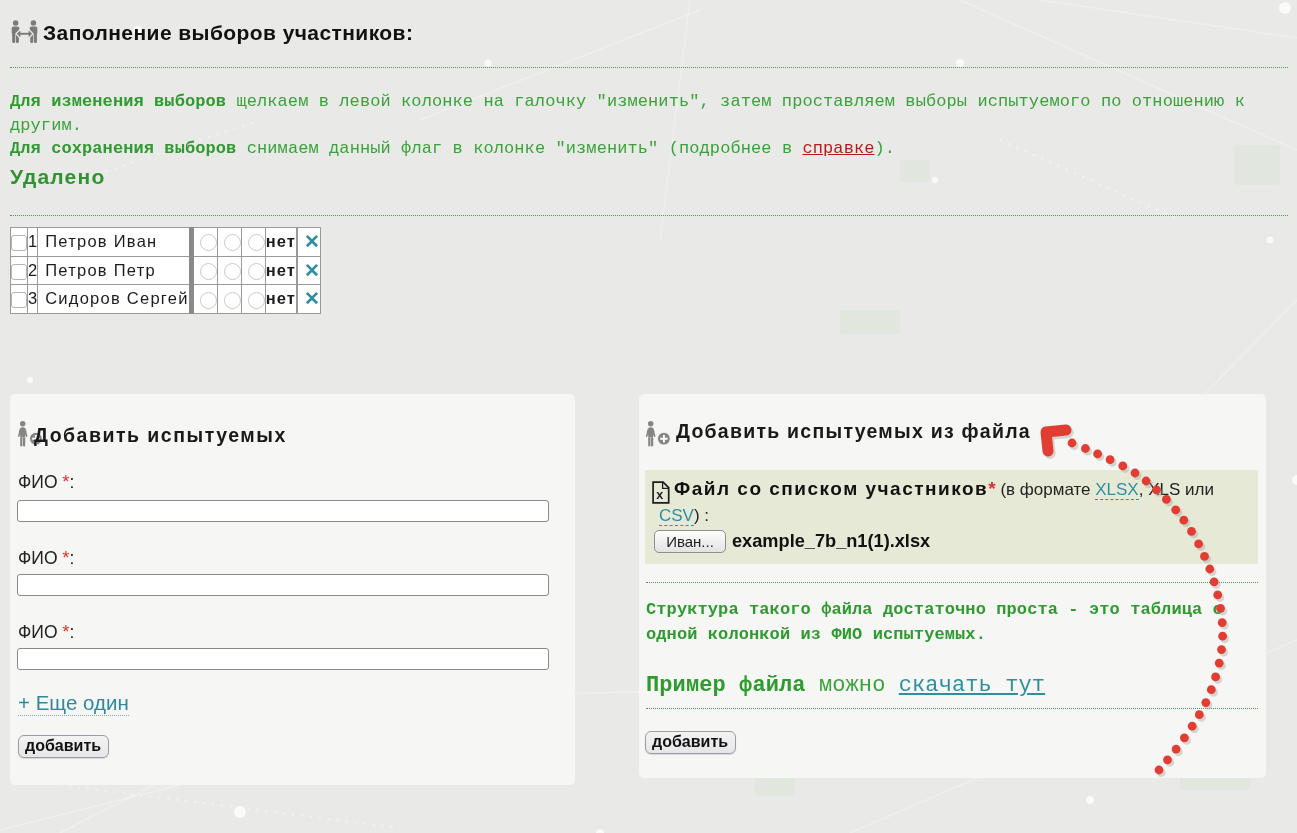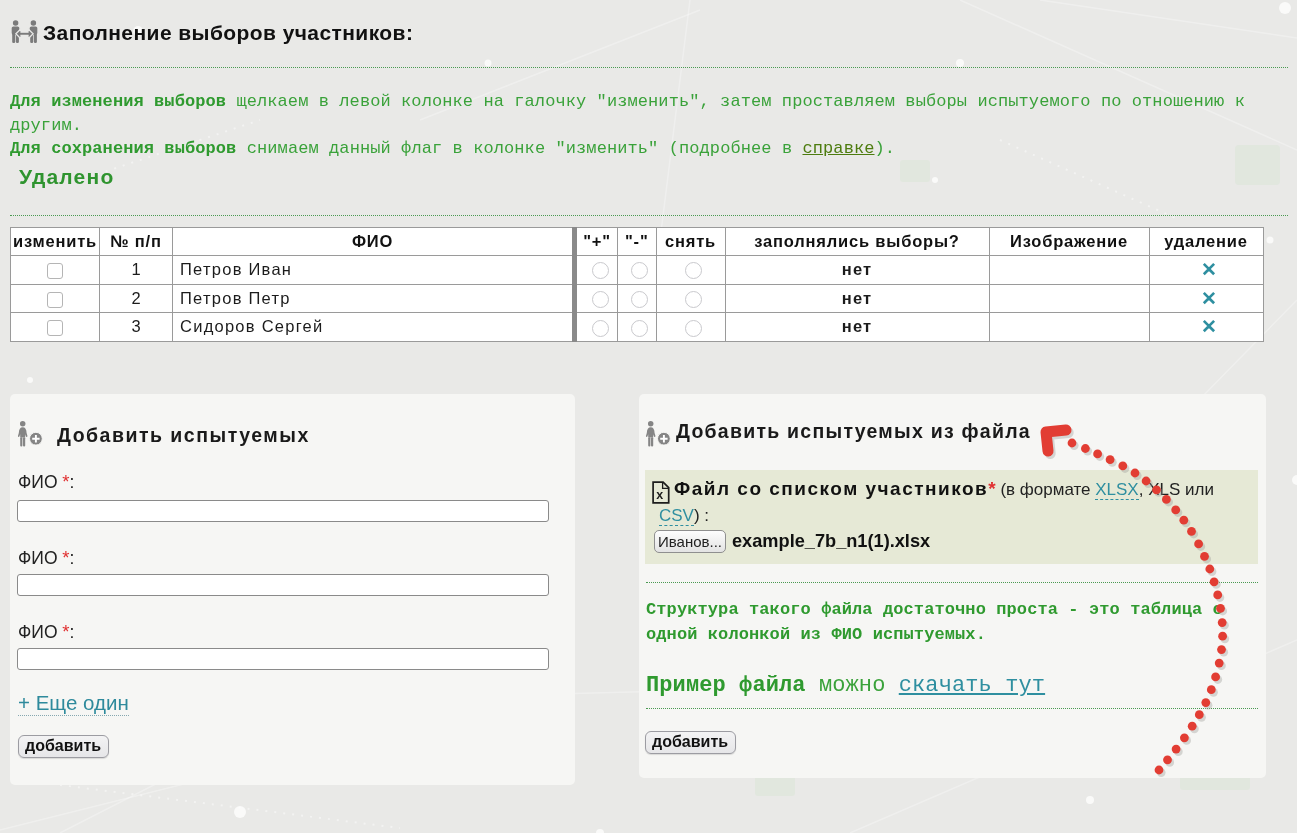--- a/index.html
+++ b/index.html
@@ -13,23 +13,23 @@
   .dotline{position:absolute;left:10px;right:9px;border-top:1px dotted #4a9a52;height:0;}
 
   
   #h1{position:absolute;left:43px;top:21px;font-size:21px;font-weight:bold;color:#111;letter-spacing:0.42px;}
   #h1icon{position:absolute;left:11px;top:20px;}
 
   
   #instr{position:absolute;left:10px;top:90px;width:1284px;
     font-family:"Liberation Mono",monospace;font-size:17px;line-height:23.5px;color:#3aa23a;letter-spacing:0.09px;}
   #instr b{color:#2f9a2f;}
-  #instr a{color:#4d7c0f;margin-top:8px;}
-
-  #udaleno{position:absolute;left:10px;top:165px;font-size:21px;font-weight:bold;color:#2f942f;letter-spacing:1.2px;margin-left:9px;}
+  #instr a{color:#b91c1c;margin-top:8px;}
+
+  #udaleno{position:absolute;left:10px;top:165px;font-size:21px;font-weight:bold;color:#2f942f;letter-spacing:1.2px;}
 
   
   table{position:absolute;left:10px;top:227px;border-collapse:collapse;background:#fff;}
   th,td{border:1px solid #9a9a9a;padding:0;font-size:16.5px;vertical-align:middle;}
   th{font-weight:bold;height:27px;color:#111;letter-spacing:0.8px;}
   td{height:27.6px;}
   td.name{text-align:left;padding-left:7px;letter-spacing:1.25px;}
   td b{letter-spacing:1.1px;}
   .thick{border-right:5px solid #8a8a8a;}
   .cb{display:inline-block;width:14px;height:14px;border:1px solid #b5b5b5;border-radius:3px;background:#fff;vertical-align:middle;}
@@ -131,31 +131,20 @@
   <div class="dotline" style="top:67px"></div>
 
   <div id="instr"><b>Для изменения выборов</b> щелкаем в левой колонке на галочку "изменить", затем проставляем выборы испытуемого по отношению к другим.<br><b>Для сохранения выборов</b> снимаем данный флаг в колонке "изменить" (подробнее в <a href="#">справке</a>).</div>
 
   <div id="udaleno">Удалено</div>
 
   <div class="dotline" style="top:215px"></div>
 
   <table>
     <tbody>
-      <tr>
-      <th style="width:88px">изменить</th>
-      <th style="width:72px">№ п/п</th>
-      <th style="width:399px" class="thick">ФИО</th>
-      <th style="width:40px">"+"</th>
-      <th style="width:37.5px">"-"</th>
-      <th style="width:68px">снять</th>
-      <th style="width:263px">заполнялись выборы?</th>
-      <th style="width:159px">Изображение</th>
-      <th style="width:113px">удаление</th>
-    </tr>
     <tr>
       <td><span class="cb"></span></td>
         <td>1</td>
         <td class="name thick">Петров Иван</td>
       <td><span class="rb"></span></td>
         <td><span class="rb"></span></td>
         <td><span class="rb"></span></td>
       <td><b>нет</b></td>
         <td></td>
         <td class="del">✕</td>
@@ -189,21 +178,21 @@
   <svg width="27" height="28" viewBox="0 0 27 28" style="position:absolute;left:16px;top:420px">
     <g fill="#858585">
       <circle cx="6.7" cy="3.7" r="2.75"></circle>
       <path d="M2.8 13 Q3 7.3 6.7 7.3 Q10.4 7.3 10.6 13 L11.4 15.8 Q11.6 16.6 10.9 16.9 Q10.2 17.1 9.9 16.3 L9.2 14.2 L9.2 17.6 L4.2 17.6 L4.2 14.2 L3.5 16.3 Q3.2 17.1 2.5 16.9 Q1.8 16.6 2 15.8 Z"></path>
       <rect x="4.2" y="17.2" width="2.2" height="9.3" rx="1"></rect>
       <rect x="7" y="17.2" width="2.2" height="9.3" rx="1"></rect>
     </g>
     <circle cx="19.9" cy="18.7" r="6.4" fill="#858585" stroke="#f6f6f4" stroke-width="1"></circle>
     <path d="M16.2 18.7h7.4M19.9 15v7.4" stroke="#ffffff" stroke-width="1.9"></path>
   </svg>
-  <div class="ph" style="left:57px;top:424px;letter-spacing:1.5px">Добавить испытуемых</div>
+  <div class="ph" style="left:34px;top:424px;letter-spacing:1.5px">Добавить испытуемых</div>
 
   <div class="flabel" style="left:18px;top:471px">ФИО <span class="req">*</span>:</div>
   <div class="inp" style="left:17px;top:500px"></div>
   <div class="flabel" style="left:18px;top:547px">ФИО <span class="req">*</span>:</div>
   <div class="inp" style="left:17px;top:574px"></div>
   <div class="flabel" style="left:18px;top:621px">ФИО <span class="req">*</span>:</div>
   <div class="inp" style="left:17px;top:648px"></div>
 
   <a id="more" href="#">+ Еще один</a>
   <div class="btn" style="left:18px;top:735px">добавить</div>
@@ -222,21 +211,21 @@
   <div class="ph" style="left:676px;top:420px">Добавить испытуемых из файла</div>
 
   <div id="fileblock"></div>
   <svg width="18" height="23" viewBox="0 0 18 23" style="position:absolute;left:652px;top:481px">
     <path d="M1.1 1.1h10l5.6 5.6v15.2h-15.6z" fill="none" stroke="#1d1d1d" stroke-width="1.7"></path>
     <path d="M10.6 1.4v6h5.8" fill="none" stroke="#1d1d1d" stroke-width="1.3"></path>
     <text x="4.2" y="17.6" font-size="12.5" font-weight="bold" fill="#1d1d1d" font-family="Liberation Sans">x</text>
   </svg>
   <div id="fb1" style="white-space:nowrap">Файл со списком участников<span style="color:#e03131;letter-spacing:0">*</span><span class="fbnorm"> (в формате <a class="dashlink" href="#">XLSX</a>, XLS или</span></div>
   <div id="fb2" class="fbnorm" style="position:absolute;left:659px;top:506px"><a class="dashlink" href="#">CSV</a>) :</div>
-  <div id="obzor">Иванов...</div>
+  <div id="obzor">Иван...</div>
   <div id="fname">example_7b_n1(1).xlsx</div>
 
   <div class="hr-r" style="top:582px"></div>
   <div id="struct">Структура такого файла достаточно проста - это таблица с<br>одной колонкой из ФИО испытуемых.</div>
   <div id="primer"><b>Пример файла</b> можно <a href="#">скачать тут</a></div>
   <div class="hr-r" style="top:708px"></div>
   <div class="btn" style="left:645px;top:731px">добавить</div>
 
   <svg width="1297" height="833" style="position:absolute;left:0;top:0;pointer-events:none">
     <g fill="#9e9e9a" opacity="0.38" transform="translate(2.2,2.6)">

